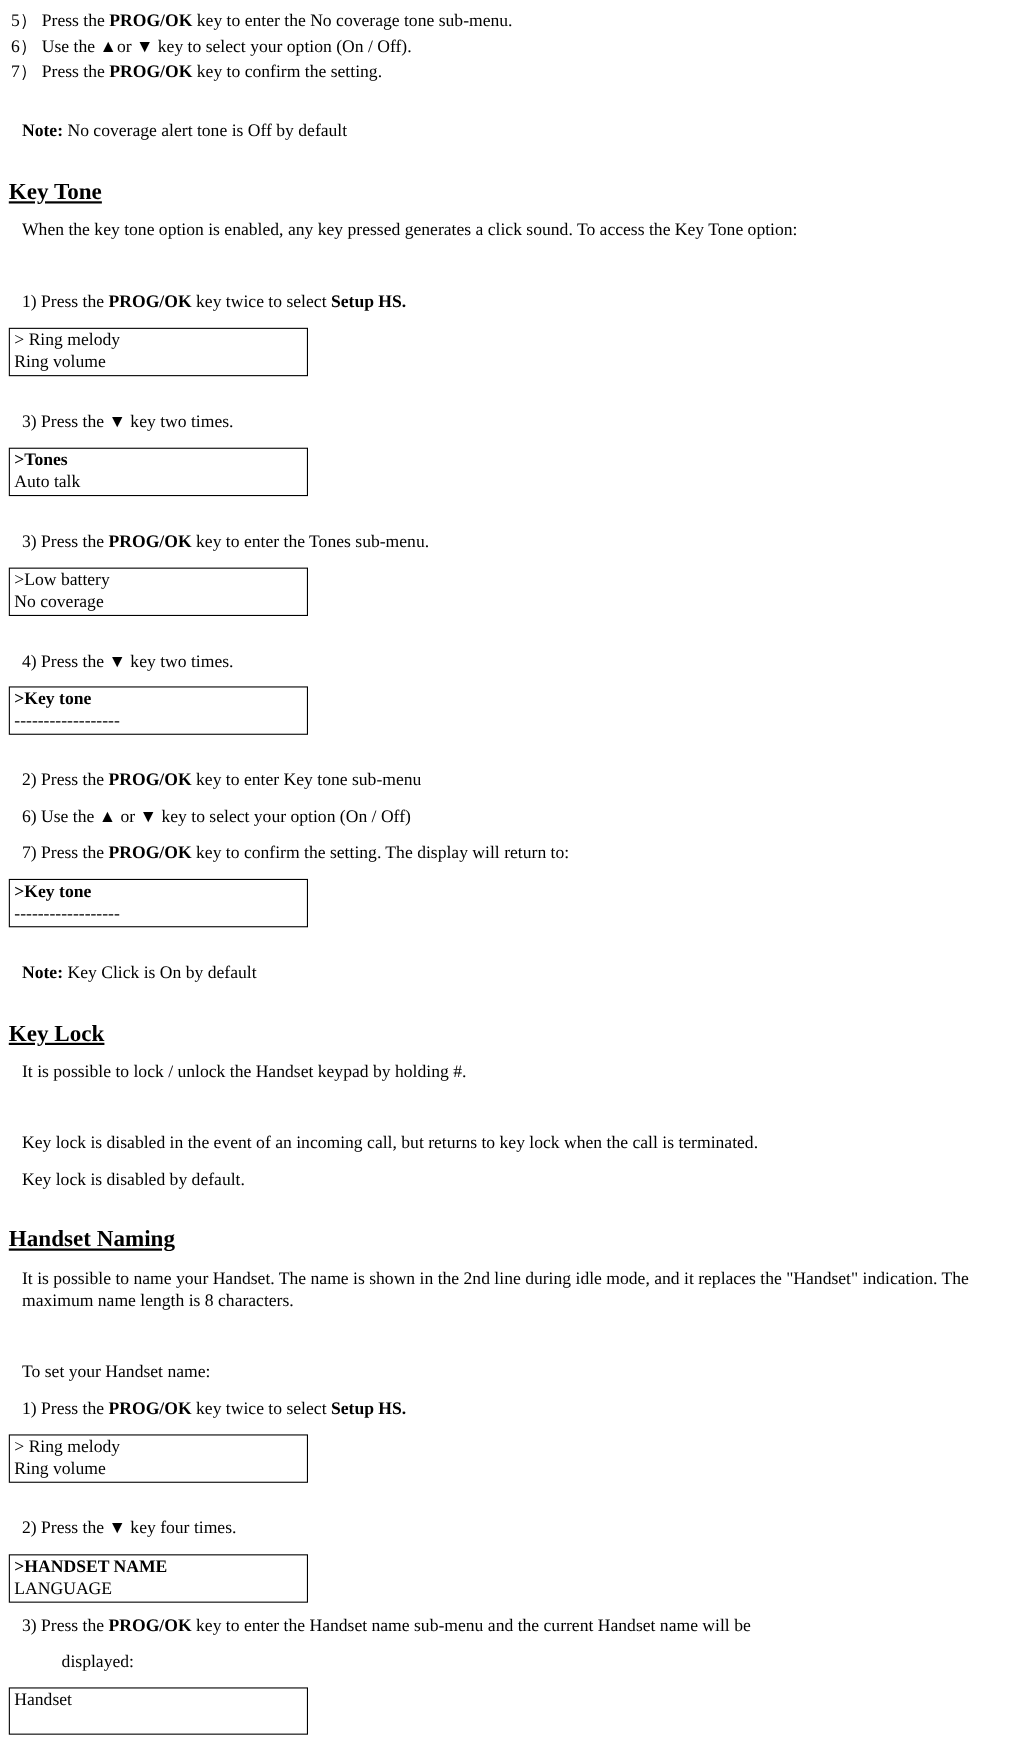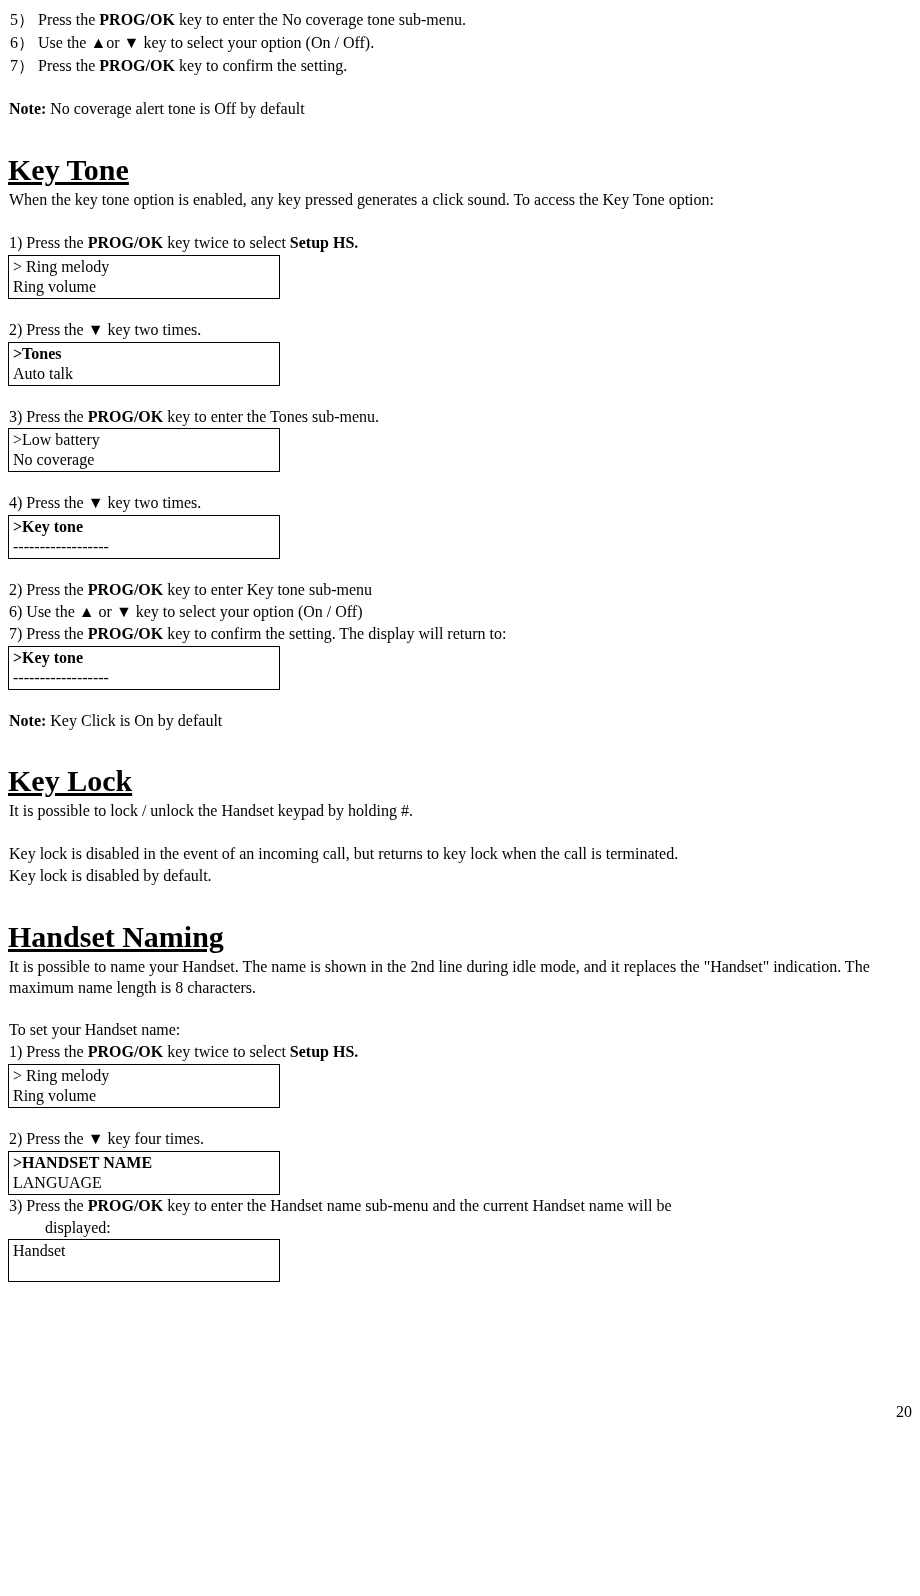--- a/index.html
+++ b/index.html
@@ -11,39 +11,39 @@
       box-sizing: border-box;
       line-height: 1.3;
     }
     .step {
       margin: 2px;
     }
     .bold {
       font-weight: bold;
     }
     h2 {
-      font-size: 30px;
+      font-size: 21px;
       font-weight: bold;
       text-decoration: underline;
       margin: 0;
       margin-top: 30px;
       margin-bottom: 0;
     }
     .display-box {
       border: 1px solid #000;
       width: 262px;
       padding: 1px 4px;
       margin: 0;
       line-height: 1.25;
     }
     .display-box div {
       min-height: 19px;
     }
     p {
-      margin: 1px;
+      margin: 12px;
     }
     .spacer {
       height: 20px;
     }
     .page-num {
       text-align: right;
       margin-top: 120px;
     }
   </style>
 </head>
@@ -71,21 +71,21 @@
 <p>
   <span>1)    Press the </span><span class="bold">PROG/OK</span><span> key twice to select </span><span class="bold">Setup HS.</span>
 </p>
 <div class="display-box">
   <div>&gt; Ring melody</div>
   <div>Ring volume</div>
 </div>
 
 <div class="spacer"></div>
 
-<p>2)    Press the ▼ key two times.</p>
+<p>3)    Press the ▼ key two times.</p>
 <div class="display-box">
   <div class="bold">&gt;Tones</div>
   <div>Auto talk</div>
 </div>
 
 <div class="spacer"></div>
 
 <p>
   <span>3)    Press the </span><span class="bold">PROG/OK</span><span> key to enter the Tones sub-menu.</span>
 </p>

